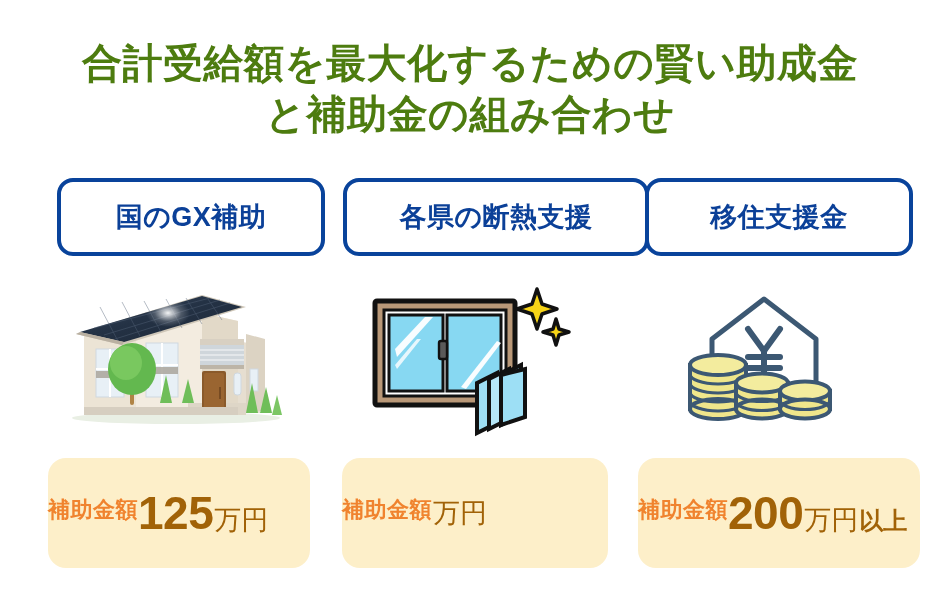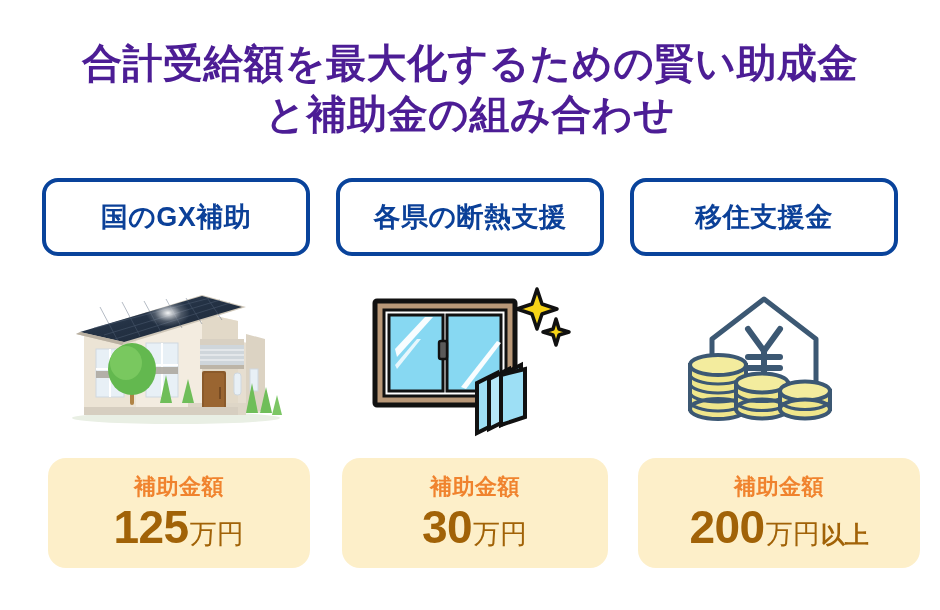--- a/index.html
+++ b/index.html
@@ -24,21 +24,21 @@
 
   
   .title-block {
     position: absolute;
     left: 0;
     top: 38px;
     width: 940px;
     text-align: center;
   }
   .title-line {
-    color: #4c1d95;
+    color: #4d7c0f;
     font-size: 40px;
     font-weight: bold;
     line-height: 1.28;
     letter-spacing: 0.5px;
     white-space: nowrap;
   }
 
   
   .badge-row {
     position: absolute;
@@ -51,30 +51,31 @@
     position: absolute;
     top: 0;
     height: 78px;
     border: 4px solid #09439B;
     border-radius: 16px;
     background: #ffffff;
     box-sizing: border-box;
     display: flex;
     align-items: center;
     justify-content: center;
+    margin-left: 15px;
   }
   .badge-label {
     color: #0B4098;
     font-size: 27px;
     font-weight: bold;
     letter-spacing: 0.5px;
     white-space: nowrap;
   }
   .badge-1 { left: 42px;  width: 268px; }
-  .badge-2 { left: 336px; width: 268px; }
+  .badge-2 { left: 328px; width: 306px; }
   .badge-3 { left: 630px; width: 268px; }
 
   
   .illus-row {
     position: absolute;
     left: 0;
     top: 272px;
     width: 940px;
     height: 170px;
   }
@@ -99,23 +100,21 @@
     height: 112px;
   }
   .amount-card {
     position: absolute;
     top: 0;
     height: 110px;
     background: #FDEFC9;
     border-radius: 18px;
     box-sizing: border-box;
     display: flex;
-    flex-direction: column;
     align-items: center;
-    justify-content: center;
   }
   .card-1 { left: 48px;  width: 262px; }
   .card-2 { left: 342px; width: 266px; }
   .card-3 { left: 638px; width: 282px; }
 
   .card-label {
     color: #F0832E;
     font-size: 22px;
     font-weight: bold;
     letter-spacing: 0.5px;
@@ -344,21 +343,20 @@
       <div class="card-amount">
         <span class="amount-number">125</span>
         <span class="amount-unit">万円</span>
         <span class="amount-suffix"></span>
       </div>
     </div>
 
     <div class="amount-card card-2">
       <div class="card-label">補助金額</div>
       <div class="card-amount">
-        <span class="amount-number">30</span>
         <span class="amount-unit">万円</span>
         <span class="amount-suffix"></span>
       </div>
     </div>
 
     <div class="amount-card card-3">
       <div class="card-label">補助金額</div>
       <div class="card-amount">
         <span class="amount-number">200</span>
         <span class="amount-unit">万円</span>

